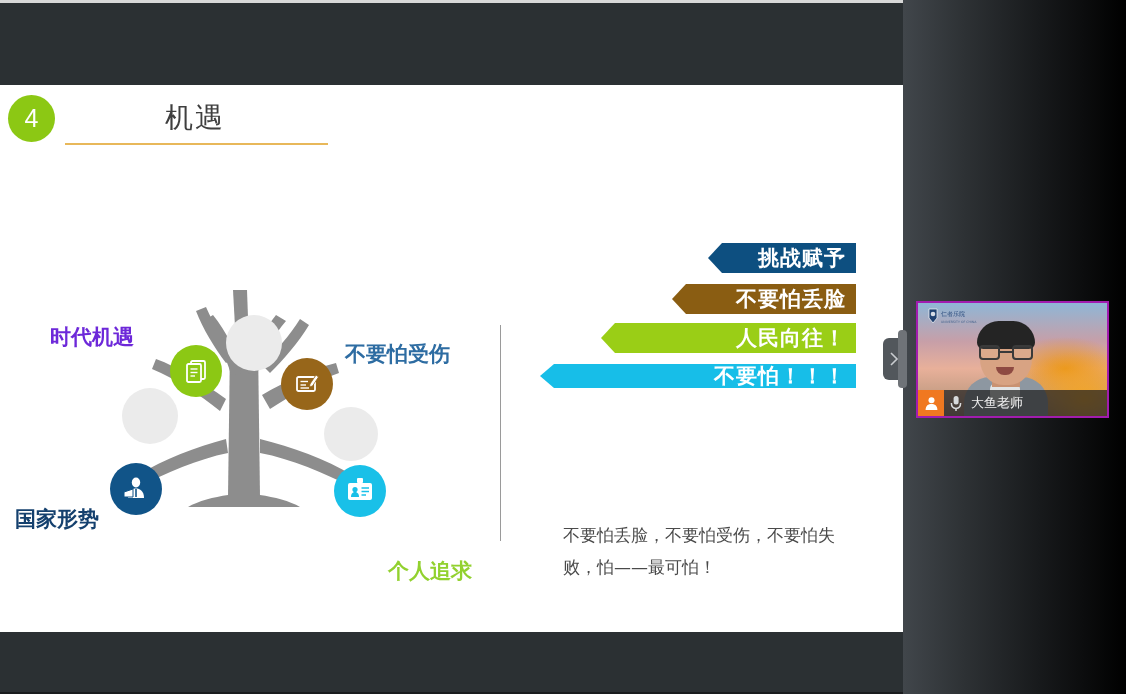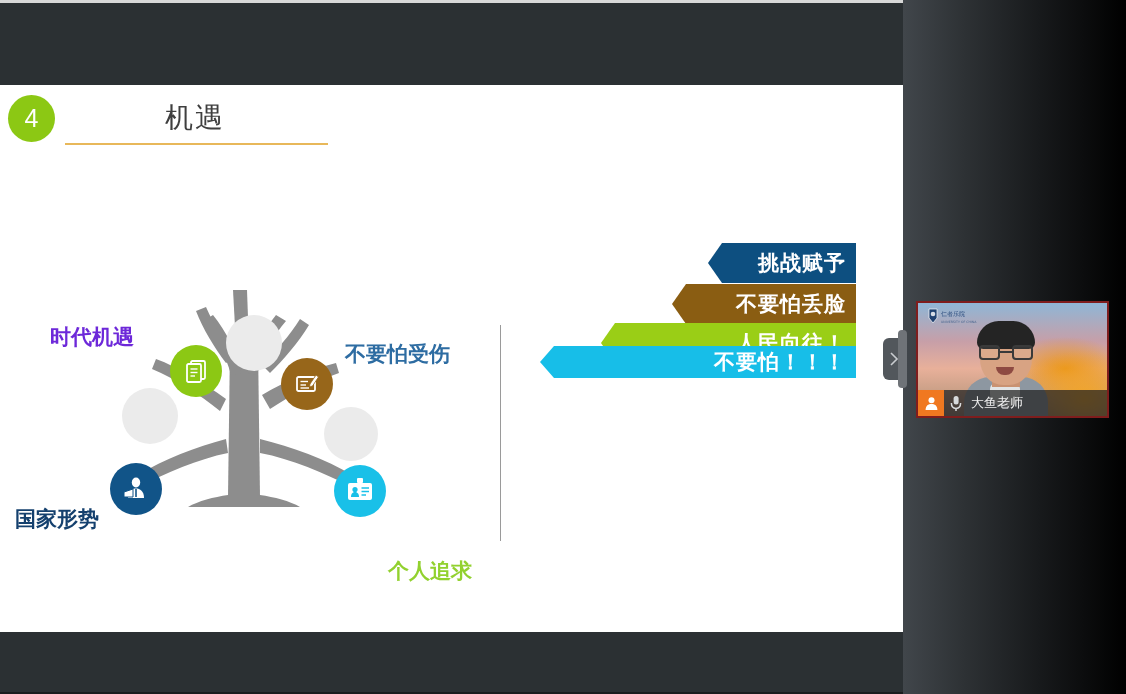--- a/index.html
+++ b/index.html
@@ -140,21 +140,21 @@
     left: 500px;
     top: 240px;
     width: 1px;
     height: 216px;
     background: #9a9a9a;
   }
 
   
   .banner {
     position: absolute;
-    height: 40px;
+    height: 30px;
     display: flex;
     align-items: center;
     justify-content: flex-end;
     color: #ffffff;
     font-size: 21px;
     font-weight: 700;
     padding-right: 10px;
     box-sizing: border-box;
     clip-path: polygon(14px 0, 100% 0, 100% 100%, 14px 100%, 0 50%);
     letter-spacing: 1px;
@@ -204,21 +204,21 @@
     cursor: pointer;
   }
 
   
   .video-tile {
     position: absolute;
     left: 916px;
     top: 301px;
     width: 193px;
     height: 117px;
-    border: 2px solid #7f1d1d;
+    border: 2px solid #a21caf;
     box-sizing: border-box;
     overflow: hidden;
     background: #caa78a;
   }
   .video-bg {
     position: absolute;
     inset: 0;
     background:
       radial-gradient(ellipse 60% 70% at 88% 85%, #f5a623 0%, #f5a62300 62%),
       radial-gradient(ellipse 45% 40% at 78% 58%, #e8941b 0%, #e8941b00 70%),
@@ -417,23 +417,24 @@
         <div class="tree-label lbl-navy" style="left:15px; top:310px;">国家形势</div>
         <div class="tree-label lbl-grn" style="left:388px; top:318px;margin-top:44px;">个人追求</div>
       </div>
 
       <div class="v-divider"></div>
 
       <div>
         <div class="banner bn-navy" style="left:708px; top:158px; width:148px;">挑战赋予</div>
         <div class="banner bn-brown" style="left:672px; top:199px; width:184px;">不要怕丢脸</div>
         <div class="banner bn-green" style="left:601px; top:238px; width:255px;">人民向往！</div>
-        <div class="banner bn-cyan" style="left:540px; top:261px; width:316px; height:32px;">不要怕！！！</div>
+        <div class="banner bn-cyan" style="left:540px; top:279px; width:316px; height:24px;">不要怕！！！</div>
       </div>
 
+      <div class="body-text">不要怕丢脸，不要怕受伤，不要怕失败，怕——最可怕！</div>
 
     </div>
   </div>
 
   <div class="panel-handle">
     <svg width="10" height="16" viewBox="0 0 10 16">
       <polyline points="2,2 8,8 2,14" fill="none" stroke="#c9ccd0" stroke-width="1.6"></polyline>
     </svg>
   </div>
   <div class="panel-scrollbar"></div>

